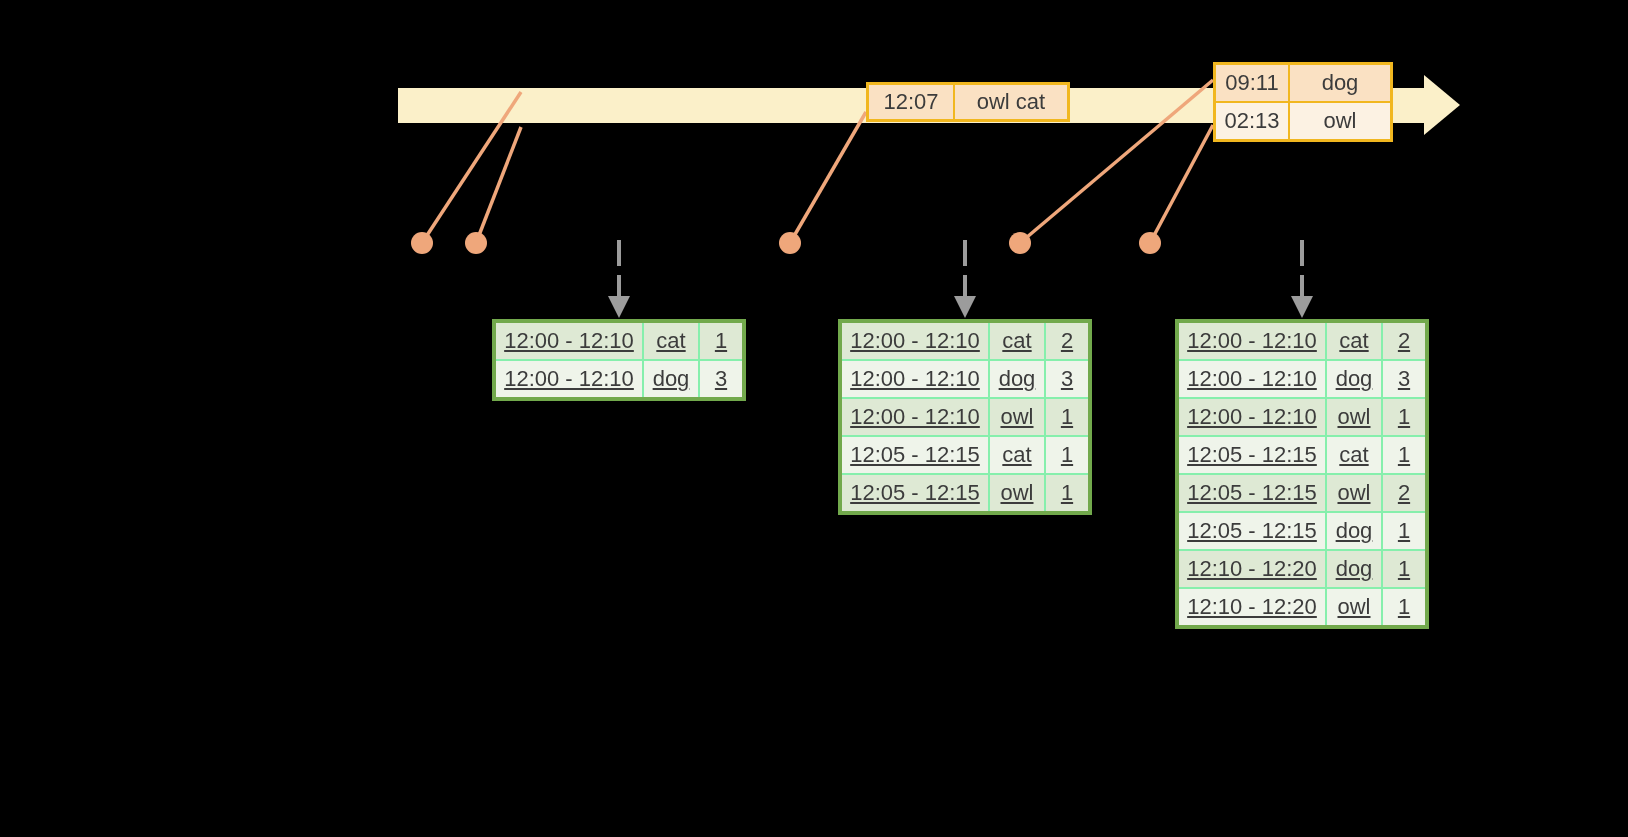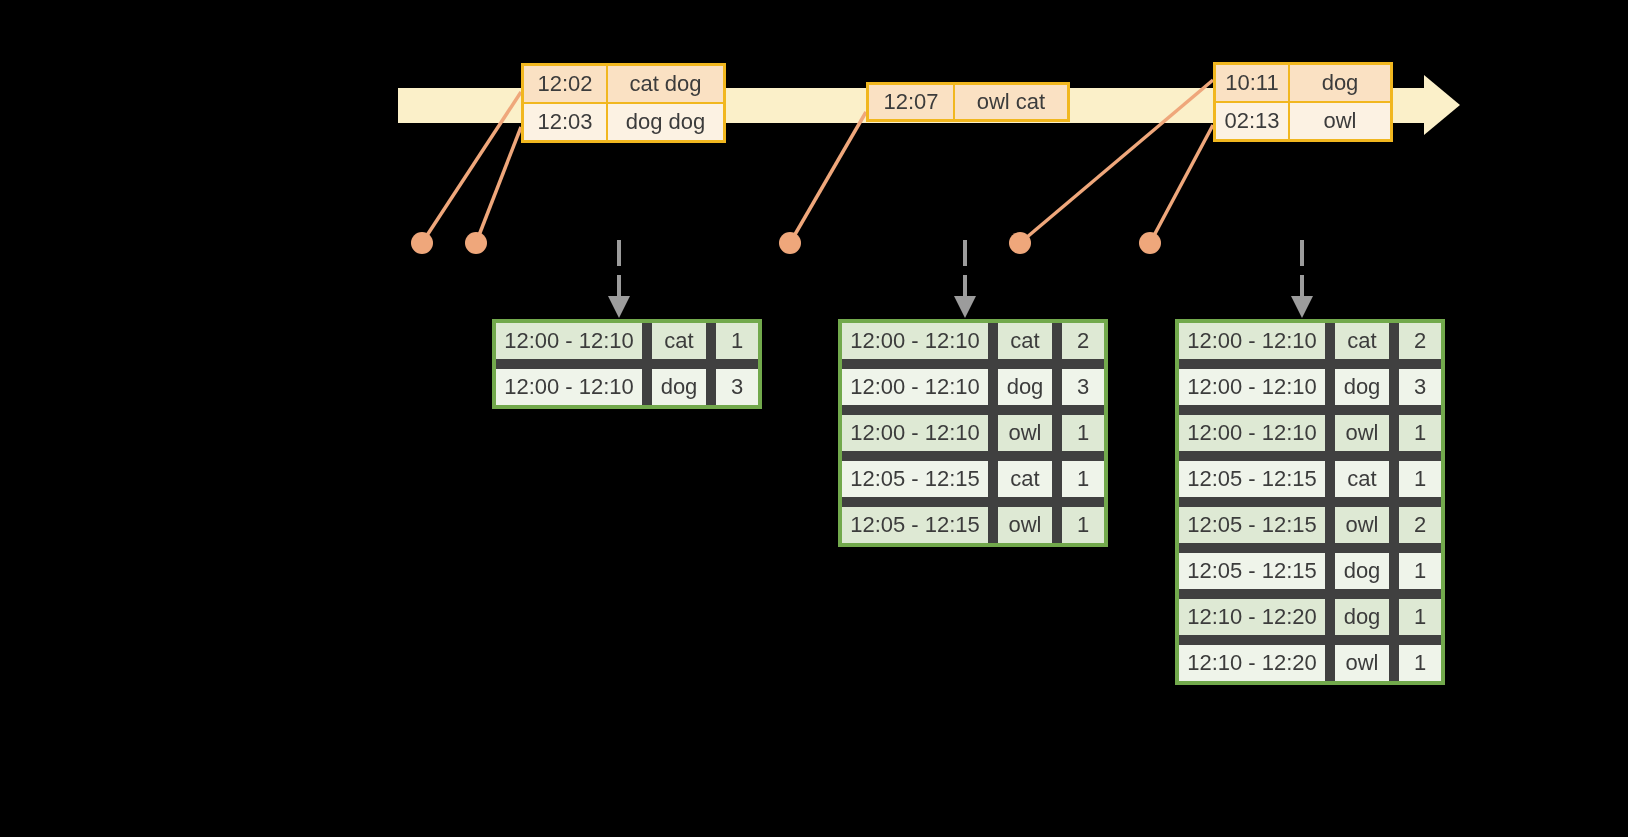--- a/index.html
+++ b/index.html
@@ -26,23 +26,24 @@
     font-size:22px;
   }
   .fill-peach{background:#fae1c3;}
   .fill-cream{background:#fcf2e3;}
 
   
   .rtable{
     position:absolute;
     display:grid;
     grid-template-columns:146px 54px 42px;
-    gap:10px;
-    background:#404040;
+    gap:2px;
+    background:#86efac;
     border:4px solid #72a94c;
+    text-decoration:underline;
   }
   .rtable .cell{
     height:36px;
     display:flex;align-items:center;justify-content:center;
     font-size:22px;
   }
   .row-a{background:#dee9d4;}
   .row-b{background:#eff4ea;}
 </style>
 </head>
@@ -74,34 +75,28 @@
     <g stroke="#9c9c9c" fill="#9c9c9c">
       <line x1="619" y1="240" x2="619" y2="298" stroke-width="4" stroke-dasharray="26 9"></line>
       <polygon points="608,296 630,296 619,318" stroke="none"></polygon>
       <line x1="965" y1="240" x2="965" y2="298" stroke-width="4" stroke-dasharray="26 9"></line>
       <polygon points="954,296 976,296 965,318" stroke="none"></polygon>
       <line x1="1302" y1="240" x2="1302" y2="298" stroke-width="4" stroke-dasharray="26 9"></line>
       <polygon points="1291,296 1313,296 1302,318" stroke="none"></polygon>
     </g>
   </svg>
 
-  <div class="event-box" style="left:521px;top:63px;grid-template-columns:82px 115px;grid-auto-rows:36px;">
-    <div class="cell fill-peach">12:02</div>
-    <div class="cell fill-peach">cat dog</div>
-    <div class="cell fill-cream">12:03</div>
-    <div class="cell fill-cream">dog dog</div>
-  </div>
 
   <div class="event-box" style="left:866px;top:82px;grid-template-columns:84px 112px;grid-auto-rows:34px;">
     <div class="cell fill-peach">12:07</div>
     <div class="cell fill-peach">owl cat</div>
   </div>
 
   <div class="event-box" style="left:1213px;top:62px;grid-template-columns:72px 100px;grid-auto-rows:36px;">
-    <div class="cell fill-peach">10:11</div>
+    <div class="cell fill-peach">09:11</div>
     <div class="cell fill-peach">dog</div>
     <div class="cell fill-cream">02:13</div>
     <div class="cell fill-cream">owl</div>
   </div>
 
   <div class="rtable" style="left:492px;top:319px;">
     <div class="cell row-a">12:00 - 12:10</div>
     <div class="cell row-a">cat</div>
     <div class="cell row-a">1</div>
     <div class="cell row-b">12:00 - 12:10</div>

